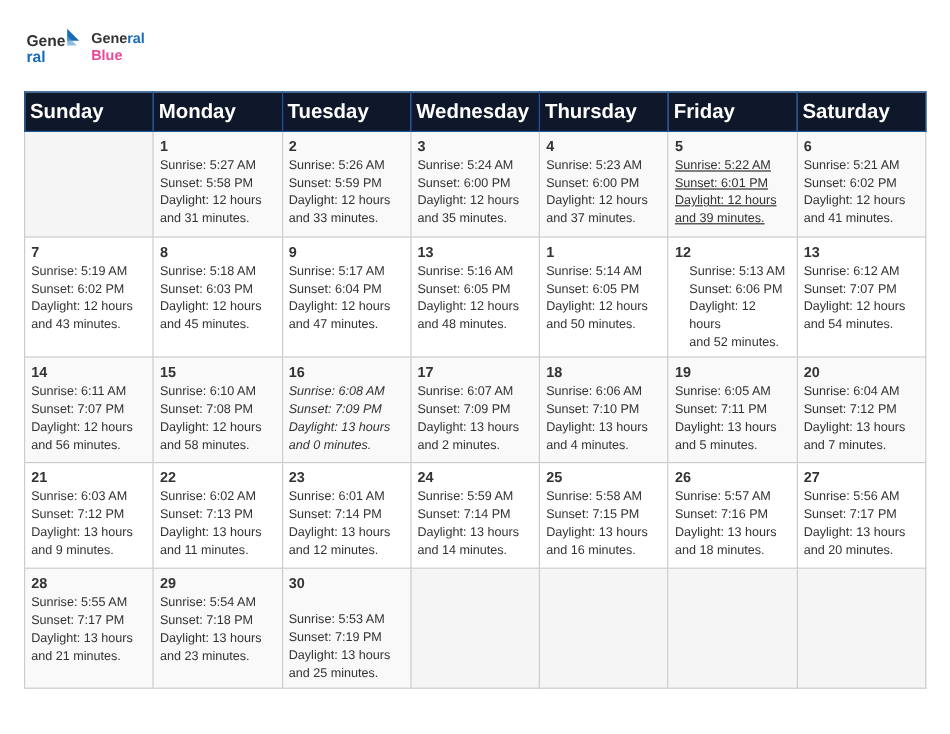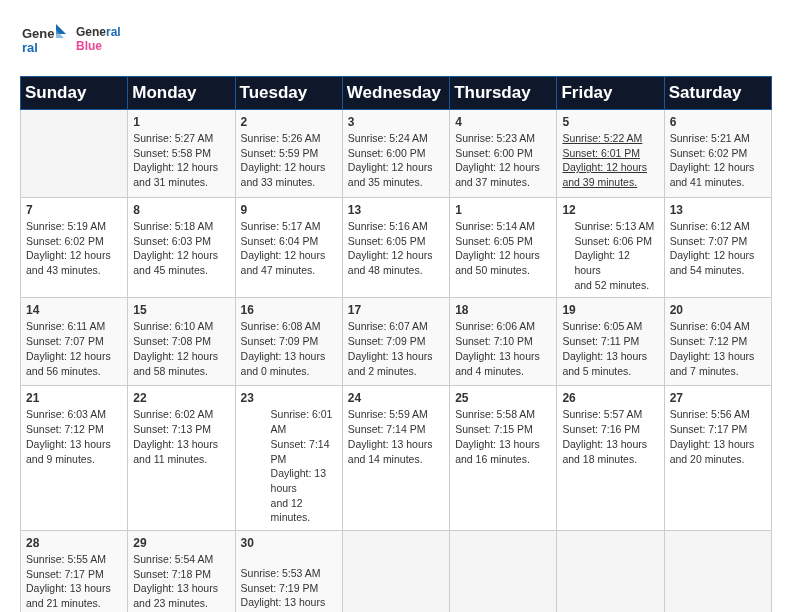--- a/index.html
+++ b/index.html
@@ -219,21 +219,21 @@
         </td>
         <td>
           <span class="day-number">15</span>
           <div class="cell-content" style="white-space: pre-line;">Sunrise: 6:10 AM
 Sunset: 7:08 PM
 Daylight: 12 hours
 and 58 minutes.</div>
         </td>
         <td>
           <span class="day-number">16</span>
-          <div class="cell-content" style="white-space: pre-line;">Sunrise: 6:08 AM
+          <div class="cell-content" style="white-space: pre-line; font-style: italic;">Sunrise: 6:08 AM
 Sunset: 7:09 PM
 Daylight: 13 hours
 and 0 minutes.</div>
         </td>
         <td>
           <span class="day-number">17</span>
           <div class="cell-content" style="white-space: pre-line;">Sunrise: 6:07 AM
 Sunset: 7:09 PM
 Daylight: 13 hours
 and 2 minutes.</div>
@@ -270,21 +270,21 @@
         </td>
         <td>
           <span class="day-number">22</span>
           <div class="cell-content" style="white-space: pre-line;">Sunrise: 6:02 AM
 Sunset: 7:13 PM
 Daylight: 13 hours
 and 11 minutes.</div>
         </td>
         <td>
           <span class="day-number">23</span>
-          <div class="cell-content" style="white-space: pre-line; margin-left: 30px;">Sunrise: 6:01 AM
+          <div class="cell-content" style="white-space: pre-line;">Sunrise: 6:01 AM
 Sunset: 7:14 PM
 Daylight: 13 hours
 and 12 minutes.</div>
         </td>
         <td>
           <span class="day-number">24</span>
           <div class="cell-content" style="white-space: pre-line;">Sunrise: 5:59 AM
 Sunset: 7:14 PM
 Daylight: 13 hours
 and 14 minutes.</div>

